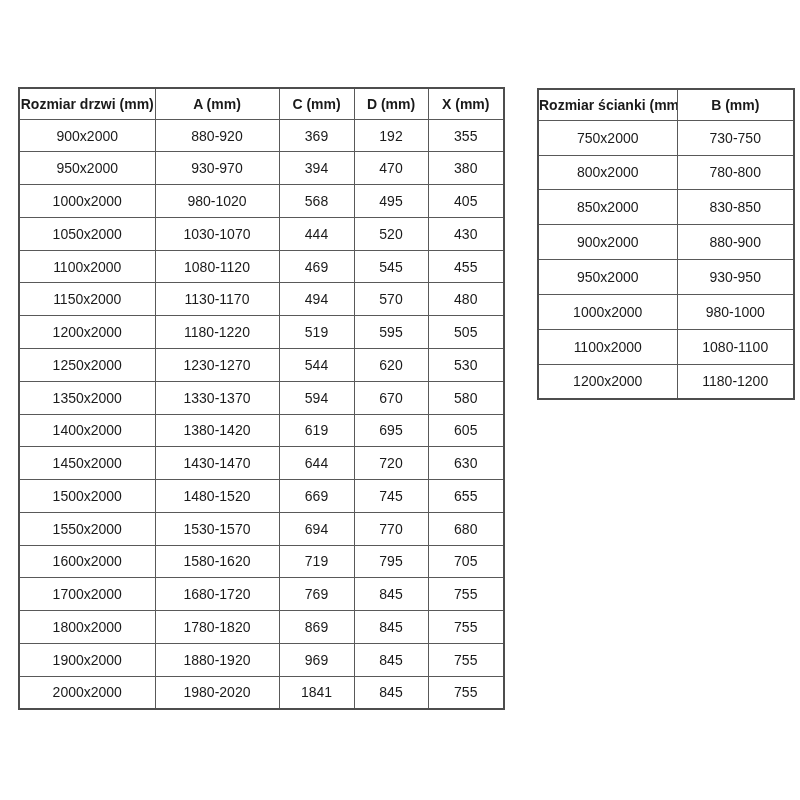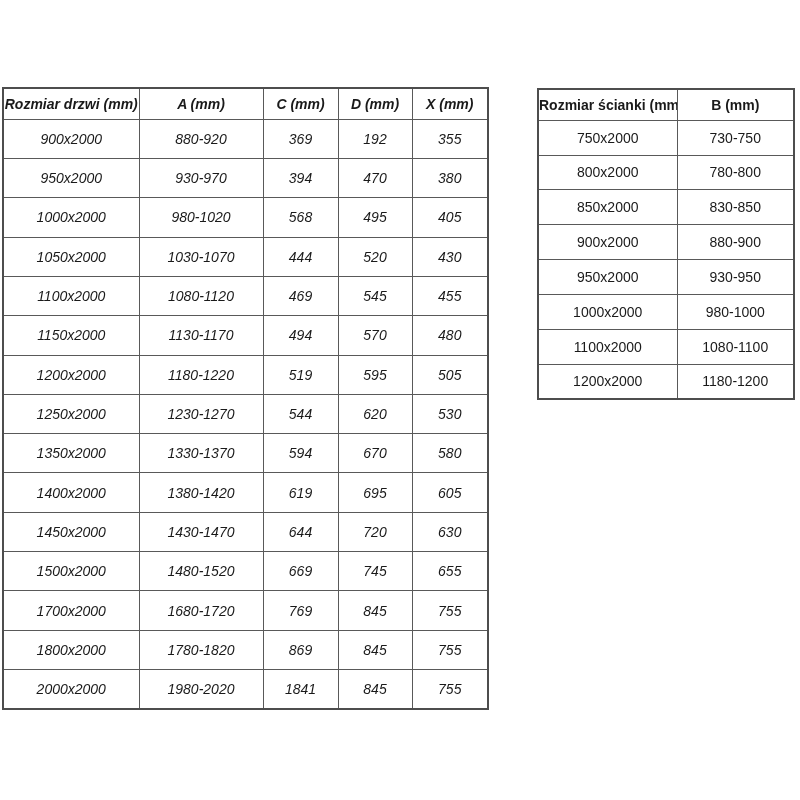--- a/index.html
+++ b/index.html
@@ -24,22 +24,22 @@
     vertical-align: middle;
     font-size: 14px;
     color: #1a1a1a;
     padding: 0;
     overflow: hidden;
     white-space: nowrap;
   }
   table.spec-table th { font-weight: bold; }
 
   #door-table {
-    left: 2px; top: 87px;
-    width: 485px; height: 623px; font-style: italic;
+    left: 18px; top: 87px;
+    width: 485px; height: 623px;
   }
   #door-table tr { height: 31.15px; }
 
   #wall-table {
     left: 537px; top: 88px;
     width: 256px; height: 312px;
   }
   #wall-table tr { height: 31.2px; }
 </style>
 </head>
@@ -141,30 +141,51 @@
         <td>630</td>
       </tr>
       <tr>
         <td>1500x2000</td>
         <td>1480-1520</td>
         <td>669</td>
         <td>745</td>
         <td>655</td>
       </tr>
       <tr>
+        <td>1550x2000</td>
+        <td>1530-1570</td>
+        <td>694</td>
+        <td>770</td>
+        <td>680</td>
+      </tr>
+      <tr>
+        <td>1600x2000</td>
+        <td>1580-1620</td>
+        <td>719</td>
+        <td>795</td>
+        <td>705</td>
+      </tr>
+      <tr>
         <td>1700x2000</td>
         <td>1680-1720</td>
         <td>769</td>
         <td>845</td>
         <td>755</td>
       </tr>
       <tr>
         <td>1800x2000</td>
         <td>1780-1820</td>
         <td>869</td>
+        <td>845</td>
+        <td>755</td>
+      </tr>
+      <tr>
+        <td>1900x2000</td>
+        <td>1880-1920</td>
+        <td>969</td>
         <td>845</td>
         <td>755</td>
       </tr>
       <tr>
         <td>2000x2000</td>
         <td>1980-2020</td>
         <td>1841</td>
         <td>845</td>
         <td>755</td>
       </tr>

